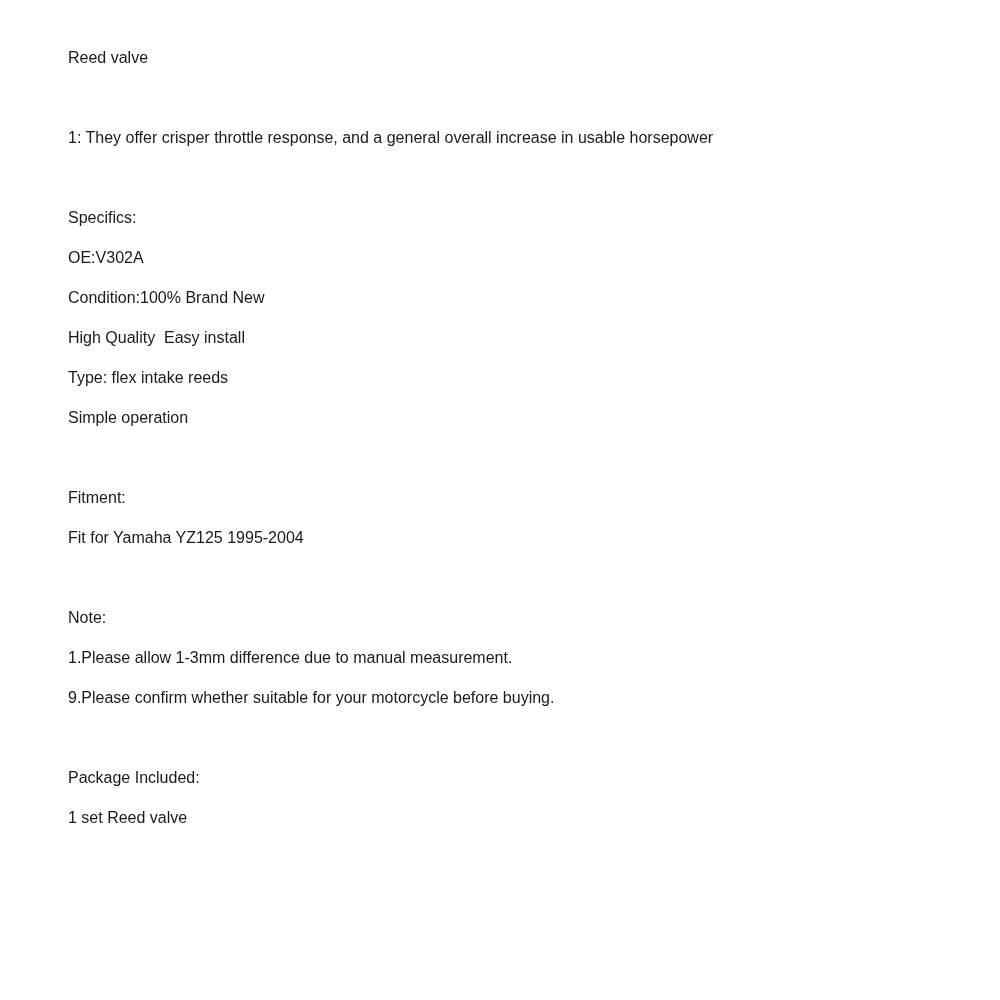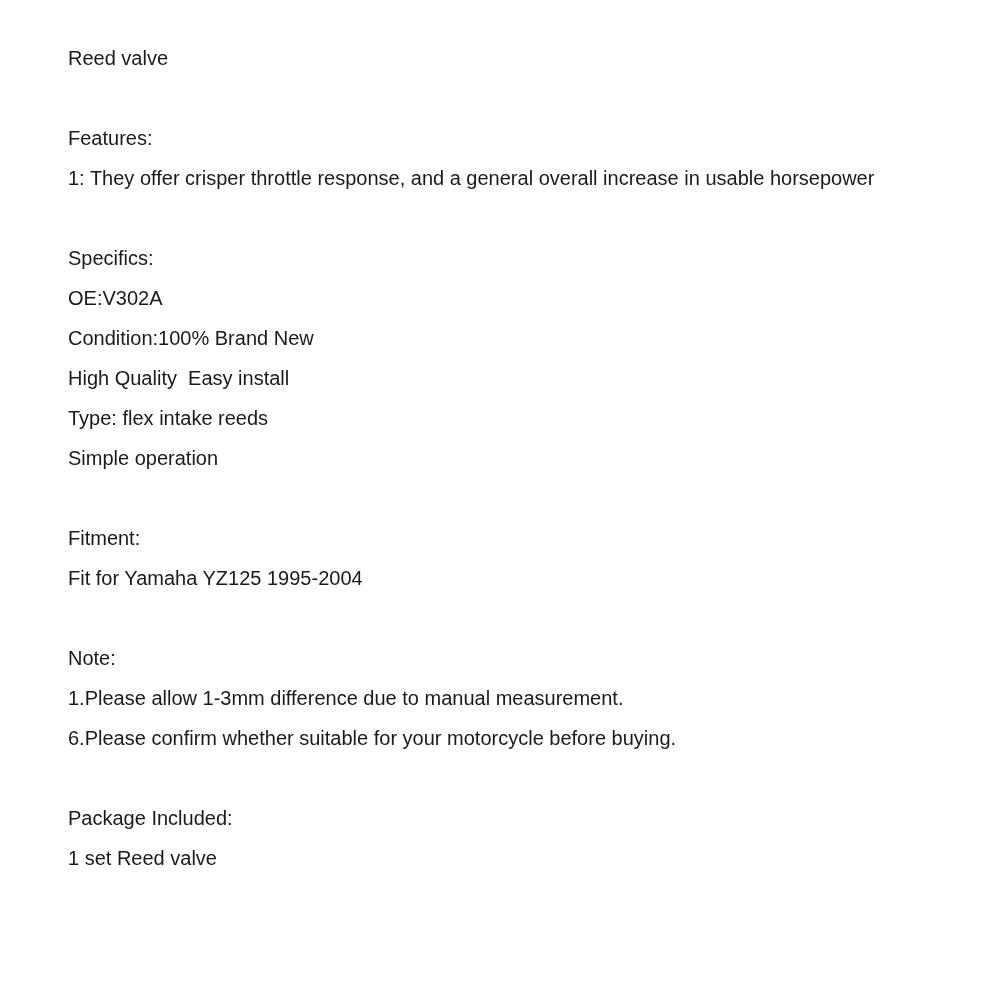--- a/index.html
+++ b/index.html
@@ -9,63 +9,62 @@
     height: 1000px;
     background: #ffffff;
     overflow: hidden;
   }
   .doc {
     box-sizing: border-box;
     width: 1000px;
     height: 1000px;
     padding: 38px 0 0 68px;
     font-family: "Liberation Sans", "DejaVu Sans", sans-serif;
-    font-size: 20px;
+    font-size: 16px;
     line-height: 40px;
     color: #1a1a1a;
     -webkit-font-smoothing: antialiased;
   }
   .line {
     white-space: pre;   
     height: 40px;
   }
   .section {
     margin-top: 40px;   
   }
 </style>
 </head>
 <body>
 
 <div class="doc">
 
   <div class="line">Reed valve</div>
 
   <div class="section">
-    <div class="line">Features:</div>
     <div class="line">1: They offer crisper throttle response, and a general overall increase in usable horsepower</div>
   </div>
 
   <div class="section">
     <div class="line">Specifics:</div>
     <div class="line">OE:V302A</div>
     <div class="line">Condition:100% Brand New</div>
     <div class="line">High Quality  Easy install</div>
     <div class="line">Type: flex intake reeds</div>
     <div class="line">Simple operation</div>
   </div>
 
   <div class="section">
     <div class="line">Fitment:</div>
     <div class="line">Fit for Yamaha YZ125 1995-2004</div>
   </div>
 
   <div class="section">
     <div class="line">Note:</div>
     <div class="line">1.Please allow 1-3mm difference due to manual measurement.</div>
-    <div class="line">6.Please confirm whether suitable for your motorcycle before buying.</div>
+    <div class="line">9.Please confirm whether suitable for your motorcycle before buying.</div>
   </div>
 
   <div class="section">
     <div class="line">Package Included:</div>
     <div class="line">1 set Reed valve</div>
   </div>
 
 </div>
 
 </body></html>

